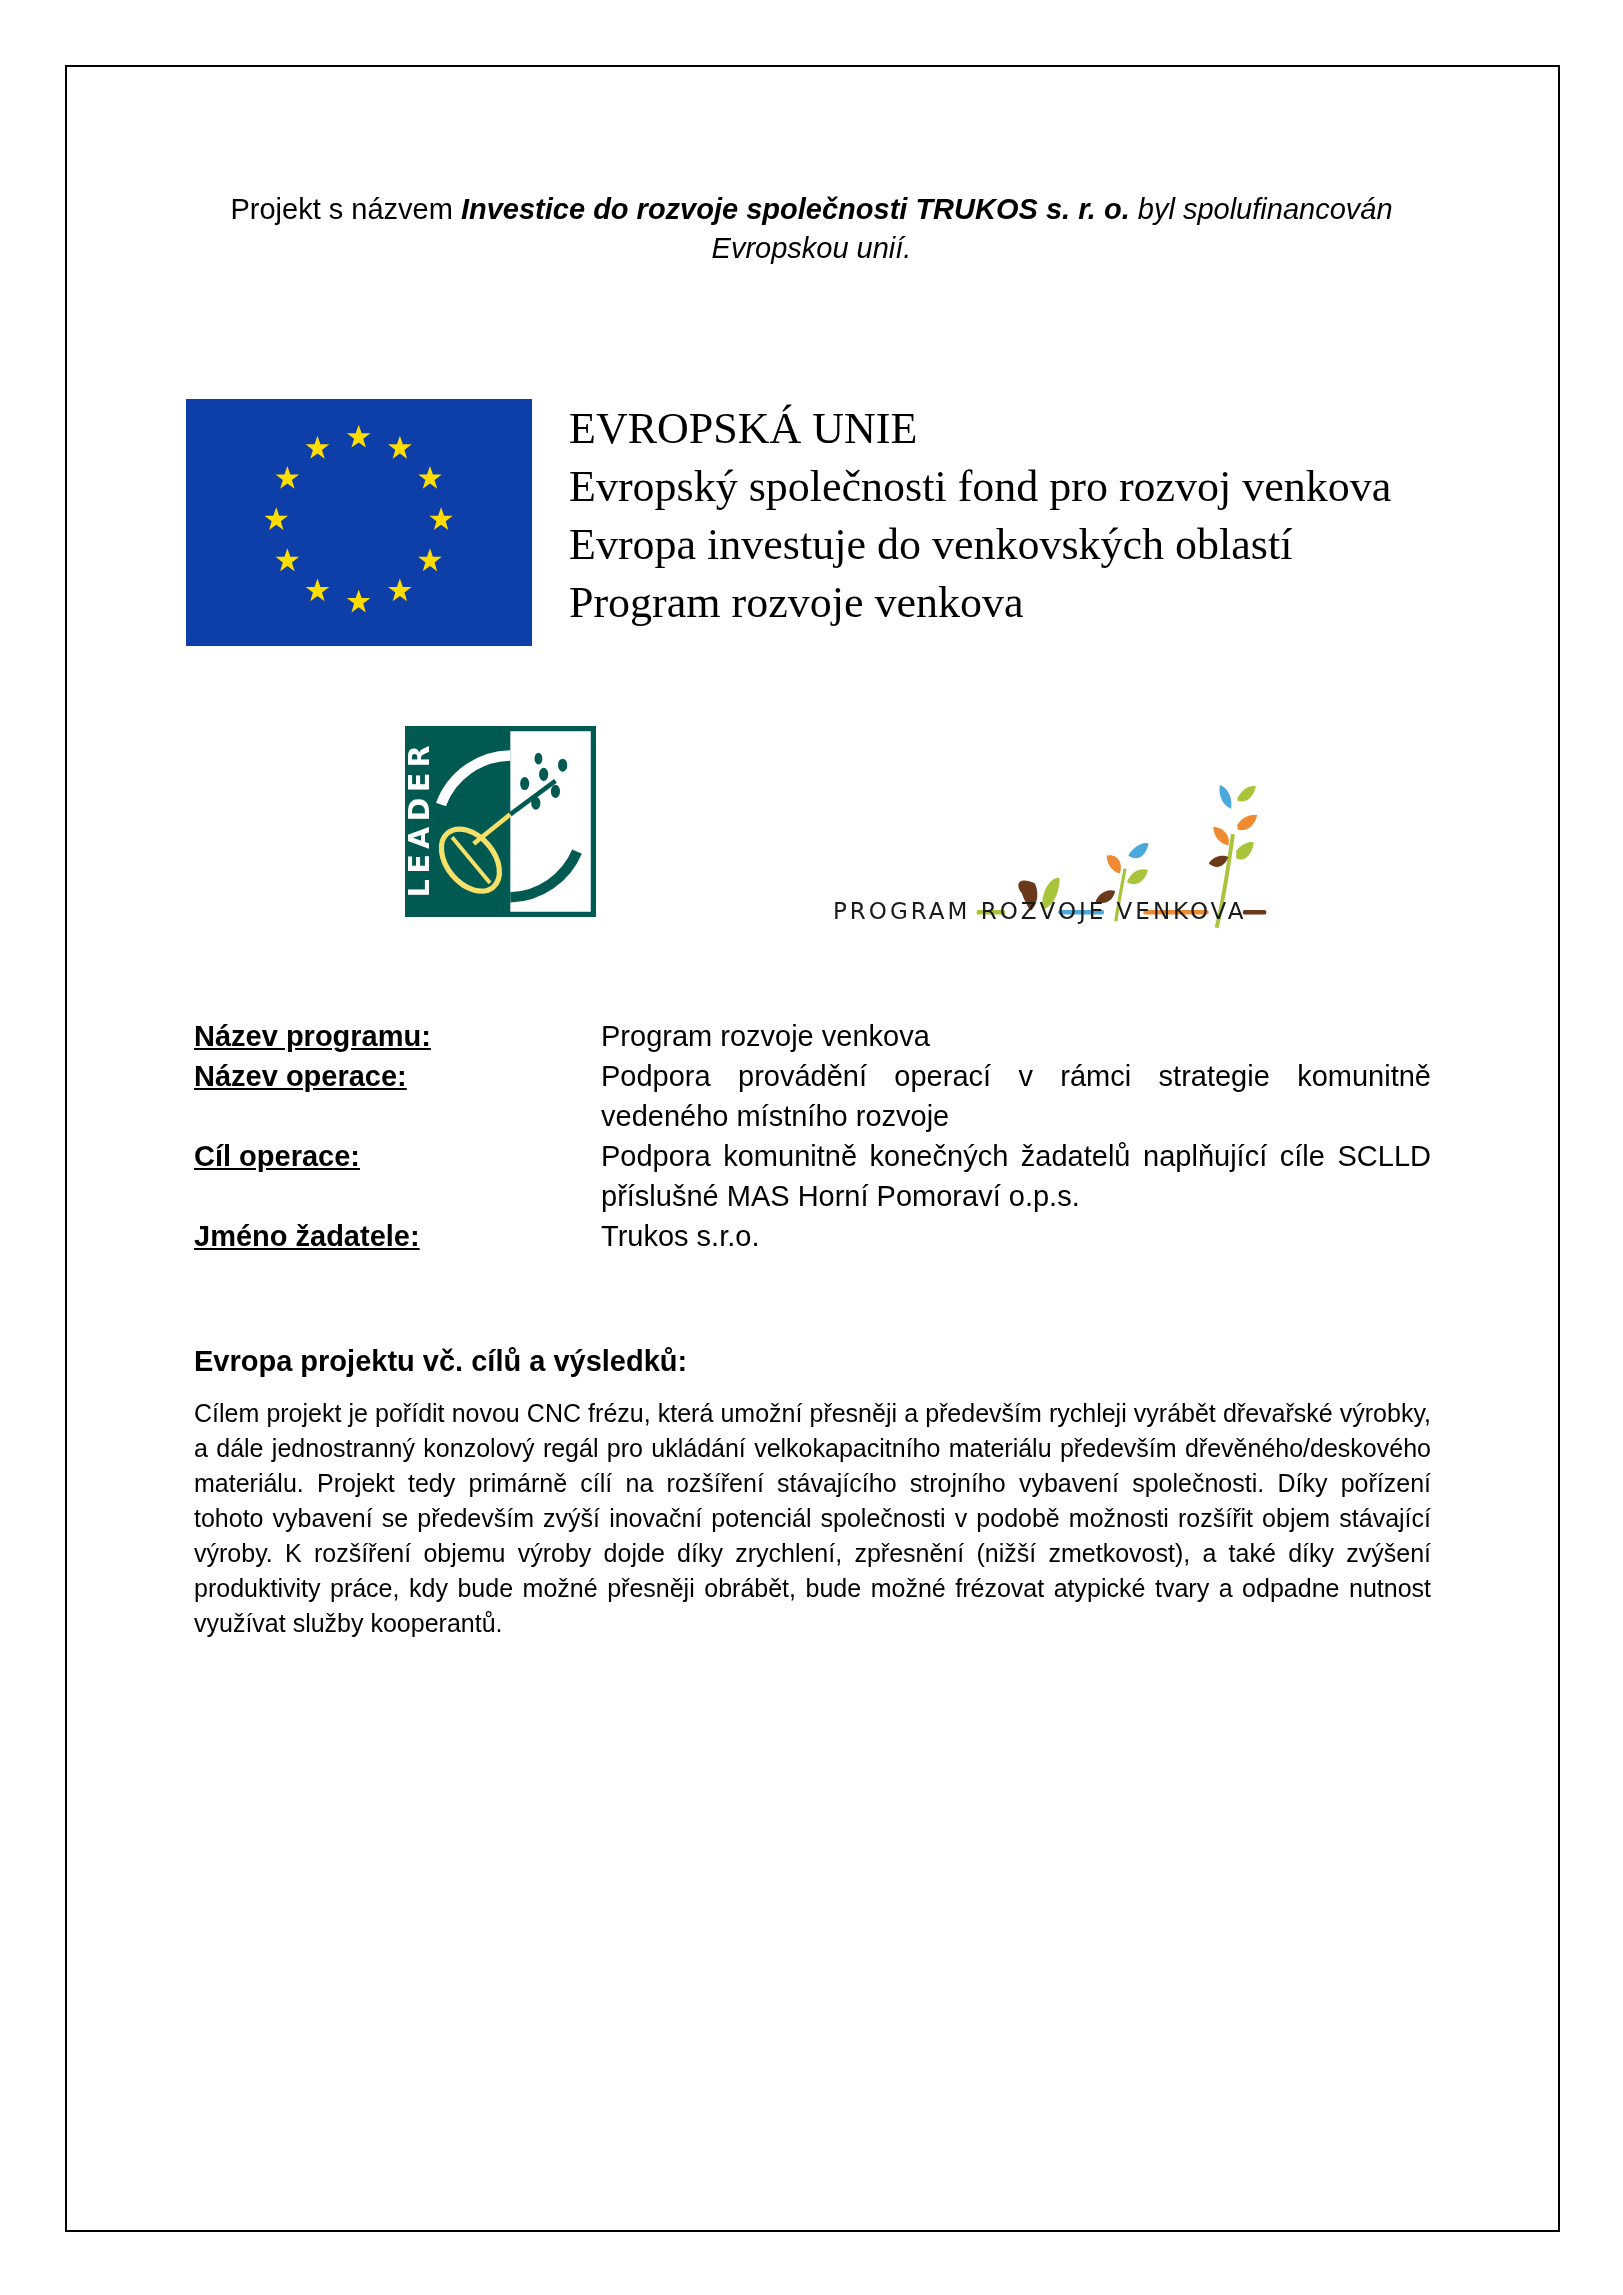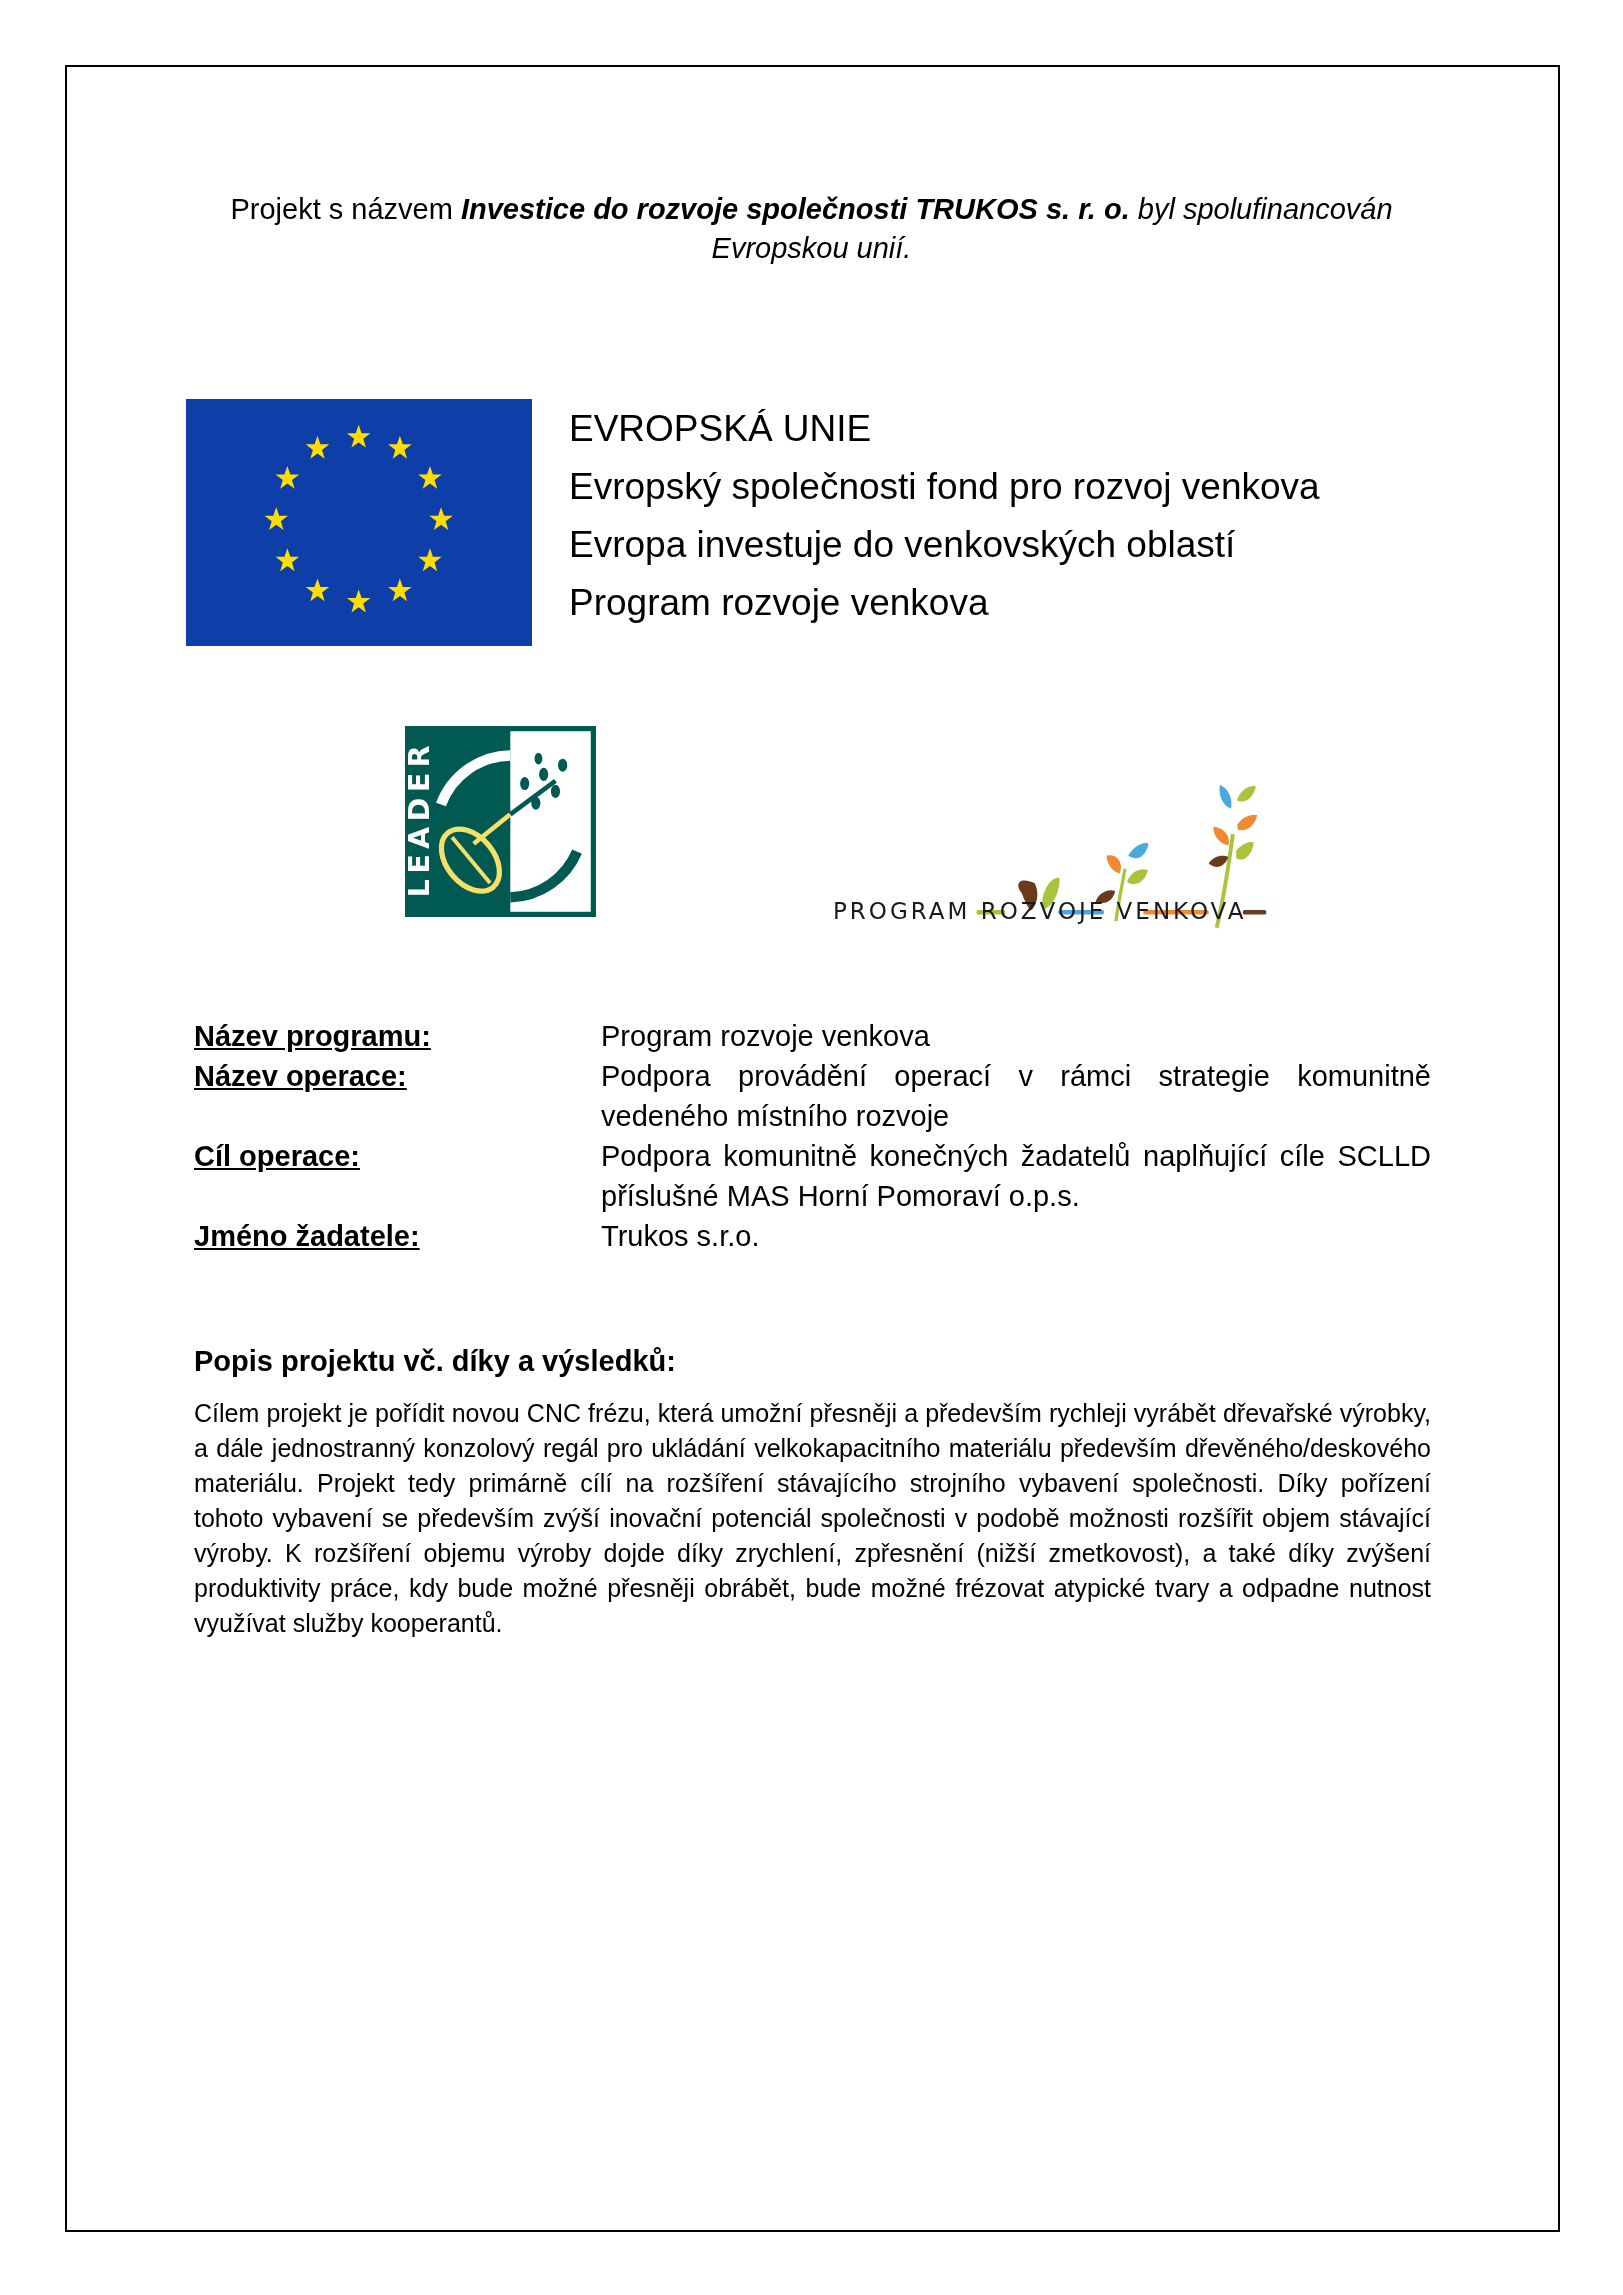--- a/index.html
+++ b/index.html
@@ -12,21 +12,21 @@
     
     .title { left: 131px; top: 190px; width: 1361px; text-align: center; font-size: 29px; line-height: 39px; }
     .title .bi { font-weight: bold; font-style: italic; }
     .title .it { font-style: italic; }
 
     
     .eu-flag { left: 186px; top: 399px; width: 346px; height: 247px; background: #0e3fa8; }
     .eu-flag svg { width: 100%; height: 100%; display: block; }
 
     
-    .eu-text { left: 569px; top: 400px; font-size: 37px; line-height: 58px; white-space: nowrap; }
+    .eu-text { left: 569px; top: 400px; font-size: 44px; line-height: 58px; white-space: nowrap; font-family: Liberation Serif, serif; }
     .eu-text div { height: 58px; }
 
     
     .leader { left: 405px; top: 726px; width: 191px; height: 191px; }
     .leader svg { width: 100%; height: 100%; display: block; }
 
     
     .prv-art { left: 968px; top: 772px; width: 314px; height: 157px; }
     .prv-art svg { width: 100%; height: 100%; display: block; }
     .prv-label { left: 833px; top: 898px; font-size: 23px; letter-spacing: 3px; color: #1a1a1a;
@@ -145,15 +145,15 @@
   <div class="info-row">
     <div class="info-label">Cíl operace:</div>
     <div class="info-value">Podpora komunitně konečných žadatelů naplňující cíle SCLLD příslušné MAS Horní Pomoraví o.p.s.</div>
   </div>
   <div class="info-row">
     <div class="info-label">Jméno žadatele:</div>
     <div class="info-value">Trukos s.r.o.</div>
   </div>
 </div>
 
-<div class="abs desc-heading">Popis projektu vč. díky a výsledků:</div>
+<div class="abs desc-heading">Evropa projektu vč. cílů a výsledků:</div>
 <div class="abs desc-body">Cílem projekt je pořídit novou CNC frézu, která umožní přesněji a především rychleji vyrábět dřevařské výrobky, a dále jednostranný konzolový regál pro ukládání velkokapacitního materiálu především dřevěného/deskového materiálu. Projekt tedy primárně cílí na rozšíření stávajícího strojního vybavení společnosti. Díky pořízení tohoto vybavení se především zvýší inovační potenciál společnosti v podobě možnosti rozšířit objem stávající výroby. K rozšíření objemu výroby dojde díky zrychlení, zpřesnění (nižší zmetkovost), a také díky zvýšení produktivity práce, kdy bude možné přesněji obrábět, bude možné frézovat atypické tvary a odpadne nutnost využívat služby kooperantů.</div>
 
 
 </body></html>

